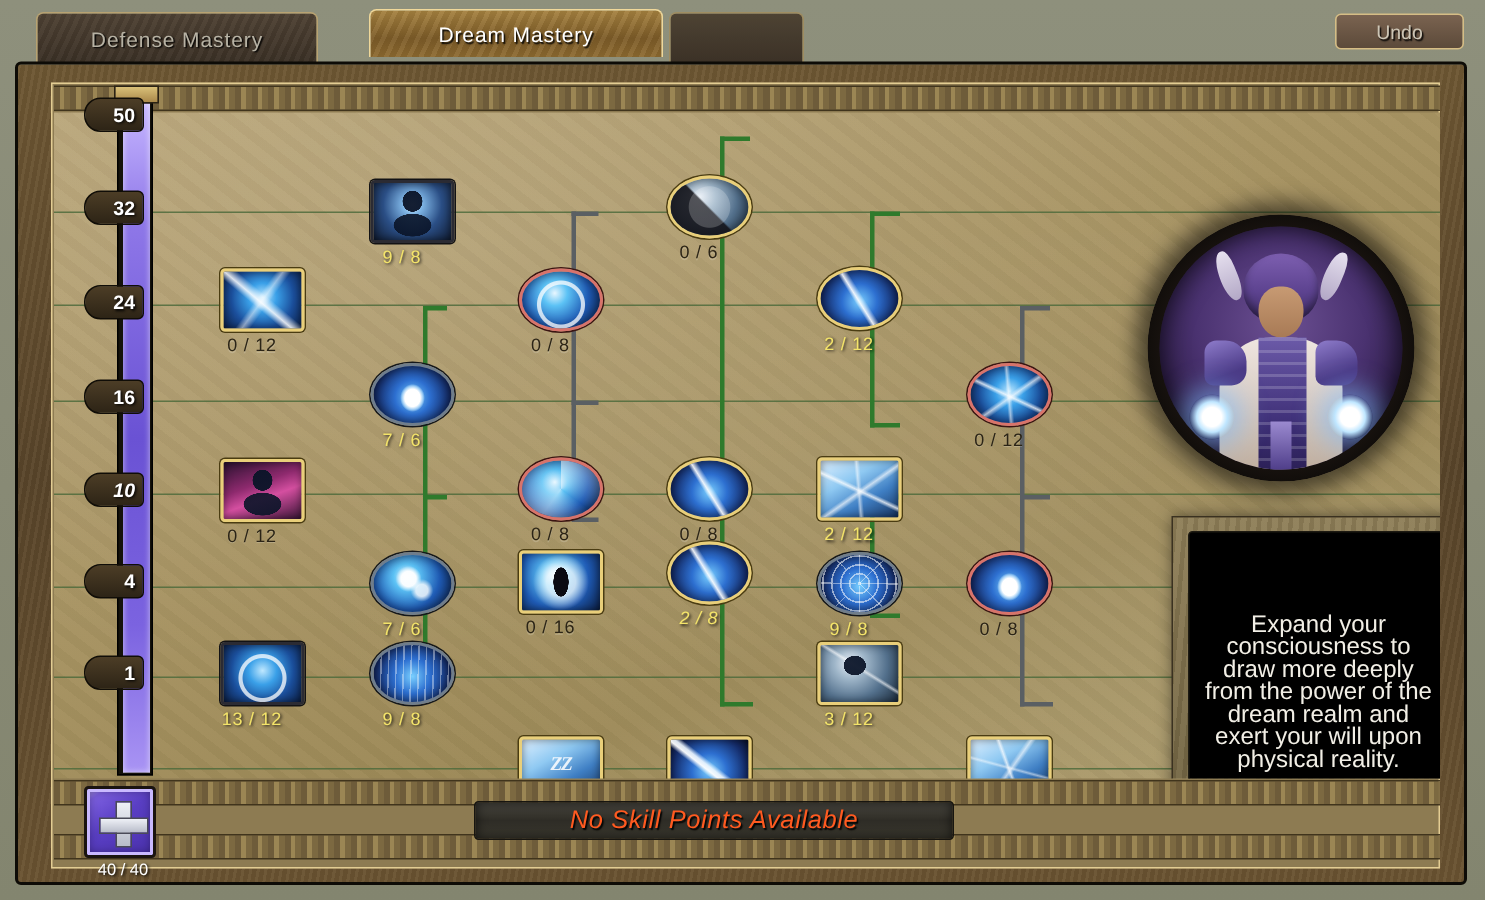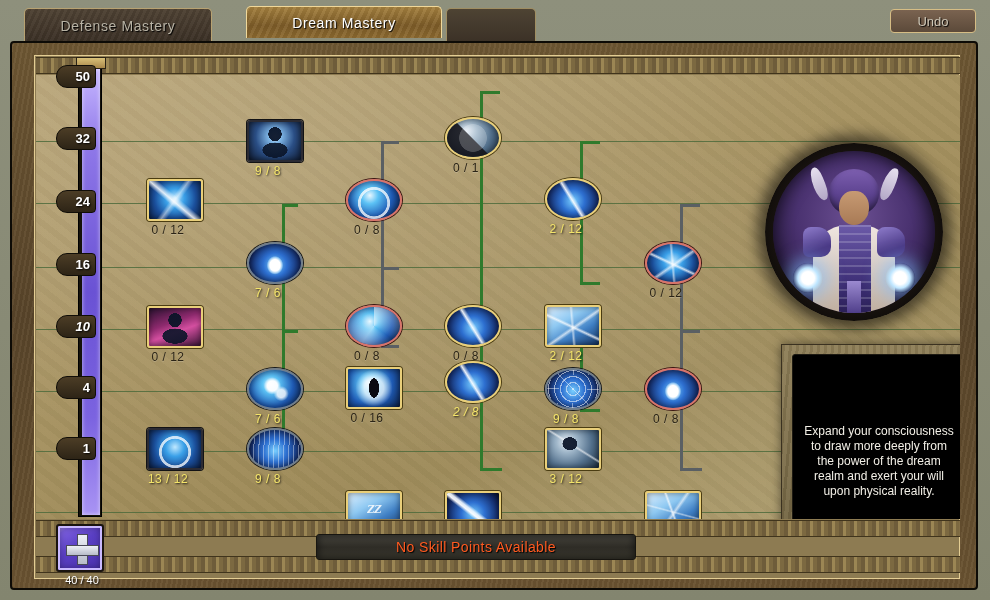--- a/index.html
+++ b/index.html
@@ -328,21 +328,21 @@
   }
   .tip-inner{
     position:absolute; left:10px; top:9px; right:10px; bottom:9px;
     background:#000;
     border:1px solid #1d1a12;
     border-radius:3px;
     display:flex; align-items:center; justify-content:center;
     padding:8px 10px;
   }
   .tip-text{
-    color:#f2efe6; font-size:12px; line-height:15px;
+    color:#f2efe6; font-size:16px; line-height:15px;
     text-align:center;
     text-shadow:1px 1px 1px #000;
   }
 
   
   .bottom{
     position:absolute; left:1px; top:466px;
     width:924px; height:57px;
   }
   .plus-btn{
@@ -368,22 +368,23 @@
   .msgbar{
     position:absolute; left:280px; top:12px;
     width:320px; height:26px;
     background:linear-gradient(180deg,#4a4840 0%, #2e2c26 50%, #3b392f 100%);
     border:1px solid #171510;
     border-radius:3px;
     display:flex; align-items:center; justify-content:center;
     box-shadow:inset 0 0 8px rgba(0,0,0,.7);
   }
   .msgbar span{
-    color:#ff5a20; font-size:14px; letter-spacing:.4px;
+    color:#ff5a20; font-size:17px; letter-spacing:.4px;
     text-shadow:1px 1px 1px #000;
+    font-style:italic;
   }
 </style>
 </head>
 <body>
 
 <div id="app">
 
   <div class="tabstrip">
     <div class="tab inactive">
       <span>Defense Mastery</span>
@@ -467,21 +468,21 @@
       <div class="node sq" style="left: 211px; top: 45px;">
             <div class="art g-ghost">
               <div class="fx fig"></div>
             </div>
             <div class="lbl has">9 / 8</div>
           </div>
           <div class="node rd goldring" style="left: 409px; top: 42px;">
             <div class="art g-steel">
               <div class="fx disc"></div>
             </div>
-            <div class="lbl zero">0 / 1</div>
+            <div class="lbl zero">0 / 6</div>
           </div>
           <div class="node sq goldring" style="left: 111px; top: 104px;">
             <div class="art g-blue">
               <div class="fx slash"></div>
             </div>
             <div class="lbl zero">0 / 12</div>
           </div>
           <div class="node rd redring" style="left: 310px; top: 104px;">
             <div class="art g-blue2">
               <div class="fx ring"></div>

